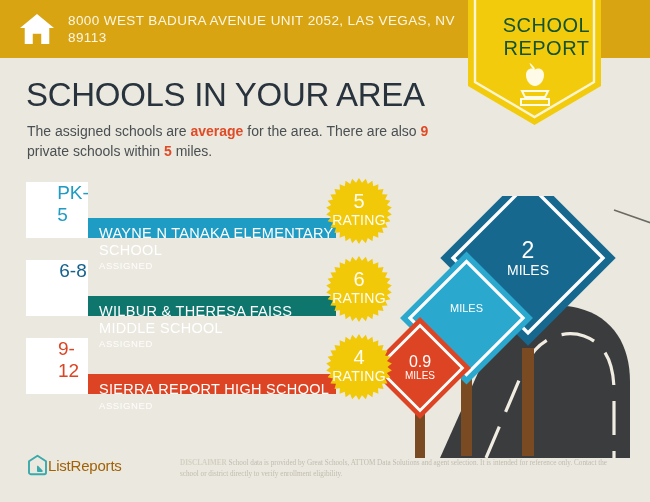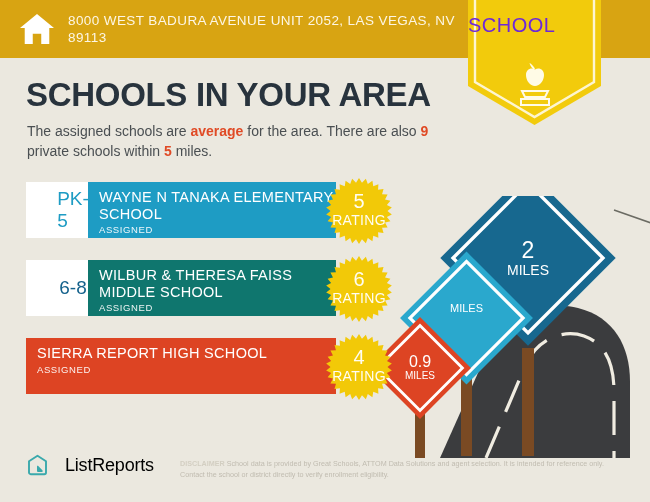--- a/index.html
+++ b/index.html
@@ -24,47 +24,47 @@
     line-height:17px; letter-spacing:.4px; max-width:400px;
   }
 
   
   .badge {
     position:absolute; left:468px; top:0; width:133px; height:125px;
     z-index:4;
   }
   .badge-text {
     position:absolute; left:0; top:14px; width:157px;
-    text-align:left; color:#6d28d9;
+    text-align:center; color:#14532d;
     font-size:20px; line-height:23px; letter-spacing:.5px;
   }
   .badge-icons { position:absolute; left:0; top:62px; width:133px; text-align:center; }
 
   
   .title {
     position:absolute; left:26px; top:76px;
-    font-size:33px; font-weight:bold; color:#28333d;
+    font-size:33px; font-weight:normal; color:#28333d;
     letter-spacing:-.3px;
   }
   .subtitle {
     position:absolute; left:27px; top:122px; width:420px;
     font-size:14px; line-height:19.5px; color:#4a4f52;
   }
   .hl { color:#e04a25; font-weight:bold; }
 
   
   .rows { position:absolute; left:26px; top:182px; width:310px; z-index:2; }
   .row { position:relative; height:56px; margin-bottom:22px; display:flex; }
   .grade {
     width:62px; flex:0 0 62px; background:#ffffff;
-    display:flex; align-items:center; justify-content:center;
+    display:flex; justify-content:center;
     font-size:19px; font-weight:500;padding-left:32px;
   }
   .body-col {
-    flex:1 1 auto; padding:7px 0 0 11px; color:#ffffff; position:relative;
+    flex:1 1 auto; padding:7px 0 0 11px; color:#ffffff; position:relative;margin-top:36px;
   }
   .sname { font-size:14.5px; line-height:16.5px; letter-spacing:.3px; }
   .assigned { font-size:9.5px; letter-spacing:.6px; margin-top:2px; opacity:.92; }
   .starburst {
     position:absolute; right:-56px; top:-4px; width:66px; height:66px;
     z-index:5;
   }
   .sb-num {
     position:absolute; left:0; top:13px; width:66px; text-align:center;
     color:#fffdf2; font-size:20px; line-height:20px;
@@ -76,45 +76,46 @@
 
   
   .scene { position:absolute; left:378px; top:196px; width:272px; height:262px; z-index:1; }
   .sign-text {
     position:absolute; text-align:center; color:#ffffff; pointer-events:none;
   }
 
   
   .footer { position:absolute; left:0; bottom:0; width:650px; height:60px; z-index:6; }
   .logo { position:absolute; left:27px; top:12px; display:flex; align-items:center; }
-  .logo-word { margin-left:17px; font-size:18px; color:#000000; letter-spacing:-.2px; }
+  .logo-word { margin-left:0; font-size:15px; color:#a16207; letter-spacing:-.2px; }
   .disclaimer {
     position:absolute; left:180px; top:16px; width:440px;
     font-size:7.2px; line-height:11px; color:#b9b4a8; text-align:left;
-    mix-blend-mode:luminosity; opacity:.85;
+    mix-blend-mode:luminosity; opacity:.85;font-family:Liberation Serif, serif;
   }
   .disclaimer b { color:#cfcabd; }
 </style>
 </head>
 <body>
 
 <div class="header">
   <svg class="home-icon" viewBox="0 0 40 36">
     <path d="M20 2 L38 17 L33 17 L33 34 L24.5 34 L24.5 23 L15.5 23 L15.5 34 L7 34 L7 17 L2 17 Z" fill="#ffffff"></path>
   </svg>
   <div class="addr">8000 WEST BADURA AVENUE UNIT 2052, LAS VEGAS, NV 89113</div>
 </div>
 
 <div class="badge">
   <svg width="133" height="125" viewBox="0 0 133 125">
     <path d="M0 0 H133 V86 L66.5 125 L0 86 Z" fill="#f2cb0c"></path>
     <path d="M7 0 V82 L66.5 117 L126 82 V0" fill="none" stroke="#fdf5d0" stroke-width="2.4"></path>
   </svg>
   <div class="badge-text">
     <div>SCHOOL</div>
+    <div>REPORT</div>
   </div>
   <div class="badge-icons">
     <svg width="52" height="46" viewBox="0 0 52 46">
       <g>
         <path d="M26 7 C24 3 21.5 1.5 20.5 1 C21 3 22 5 24.5 7.5 Z" fill="#fffbe6"></path>
         <path d="M26 7.5 C21.5 5 17 8 17 13 C17 18.5 21 24 26 24 C31 24 35 18.5 35 13 C35 8 30.5 5 26 7.5 Z" fill="#fffbe6"></path>
       </g>
       <g fill="none" stroke="#fffbe6" stroke-width="2">
         <path d="M13 29 H39 L36 35 H16 Z"></path>
         <path d="M12 37 H40 V43 H12 Z"></path>
@@ -159,20 +160,23 @@
     <div class="starburst">
       <svg width="66" height="66" viewBox="0 0 66 66">
           <polygon points="33.00,0.00 35.98,4.66 39.86,0.72 41.81,5.89 46.42,2.85 47.25,8.32 52.40,6.30 52.07,11.82 57.52,10.92 56.06,16.25 61.58,16.50 59.04,21.41 64.38,22.80 60.88,27.07 65.82,29.55 61.50,33.00 65.82,36.45 60.88,38.93 64.38,43.20 59.04,44.59 61.58,49.50 56.06,49.75 57.52,55.08 52.07,54.18 52.40,59.70 47.25,57.68 46.42,63.15 41.81,60.11 39.86,65.28 35.98,61.34 33.00,66.00 30.02,61.34 26.14,65.28 24.19,60.11 19.58,63.15 18.75,57.68 13.60,59.70 13.93,54.18 8.48,55.08 9.94,49.75 4.42,49.50 6.96,44.59 1.62,43.20 5.12,38.93 0.18,36.45 4.50,33.00 0.18,29.55 5.12,27.07 1.62,22.80 6.96,21.41 4.42,16.50 9.94,16.25 8.48,10.92 13.93,11.82 13.60,6.30 18.75,8.32 19.58,2.85 24.19,5.89 26.14,0.72 30.02,4.66" fill="#f2c908"></polygon>
         </svg>
       <div class="sb-num">6</div>
       <div class="sb-lbl">RATING</div>
     </div>
   </div>
 
   <div class="row">
+    <div class="grade" style="color: rgb(221, 68, 35);">
+      <span>9-12</span>
+    </div>
     <div class="body-col" style="background: rgb(221, 68, 35);">
       <div class="sname">SIERRA REPORT HIGH SCHOOL</div>
       <div class="assigned">ASSIGNED</div>
     </div>
     <div class="starburst">
       <svg width="66" height="66" viewBox="0 0 66 66">
           <polygon points="33.00,0.00 35.98,4.66 39.86,0.72 41.81,5.89 46.42,2.85 47.25,8.32 52.40,6.30 52.07,11.82 57.52,10.92 56.06,16.25 61.58,16.50 59.04,21.41 64.38,22.80 60.88,27.07 65.82,29.55 61.50,33.00 65.82,36.45 60.88,38.93 64.38,43.20 59.04,44.59 61.58,49.50 56.06,49.75 57.52,55.08 52.07,54.18 52.40,59.70 47.25,57.68 46.42,63.15 41.81,60.11 39.86,65.28 35.98,61.34 33.00,66.00 30.02,61.34 26.14,65.28 24.19,60.11 19.58,63.15 18.75,57.68 13.60,59.70 13.93,54.18 8.48,55.08 9.94,49.75 4.42,49.50 6.96,44.59 1.62,43.20 5.12,38.93 0.18,36.45 4.50,33.00 0.18,29.55 5.12,27.07 1.62,22.80 6.96,21.41 4.42,16.50 9.94,16.25 8.48,10.92 13.93,11.82 13.60,6.30 18.75,8.32 19.58,2.85 24.19,5.89 26.14,0.72 30.02,4.66" fill="#f2c908"></polygon>
         </svg>
       <div class="sb-num">4</div>
       <div class="sb-lbl">RATING</div>

